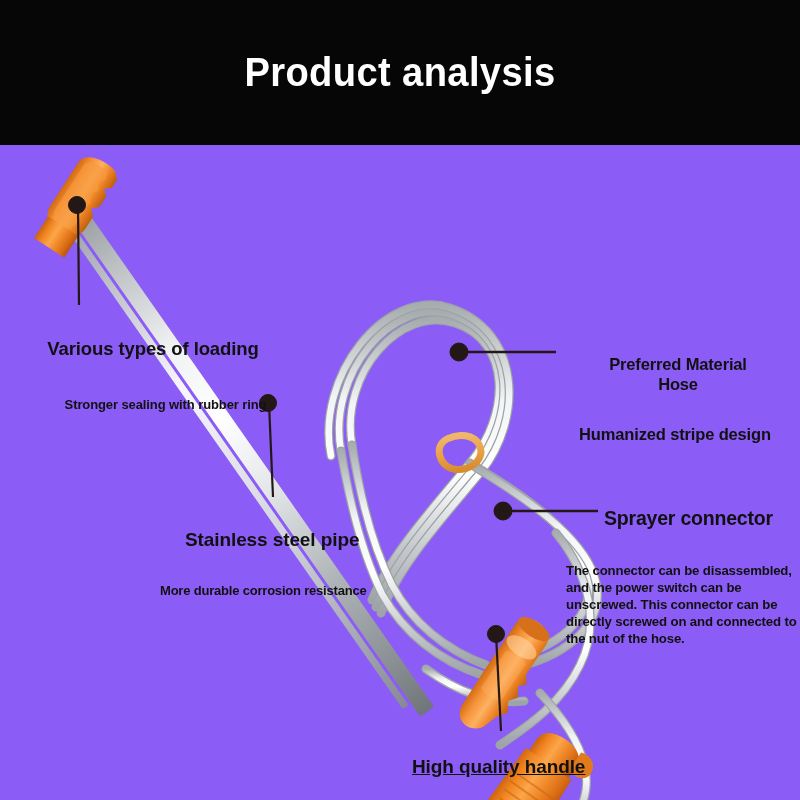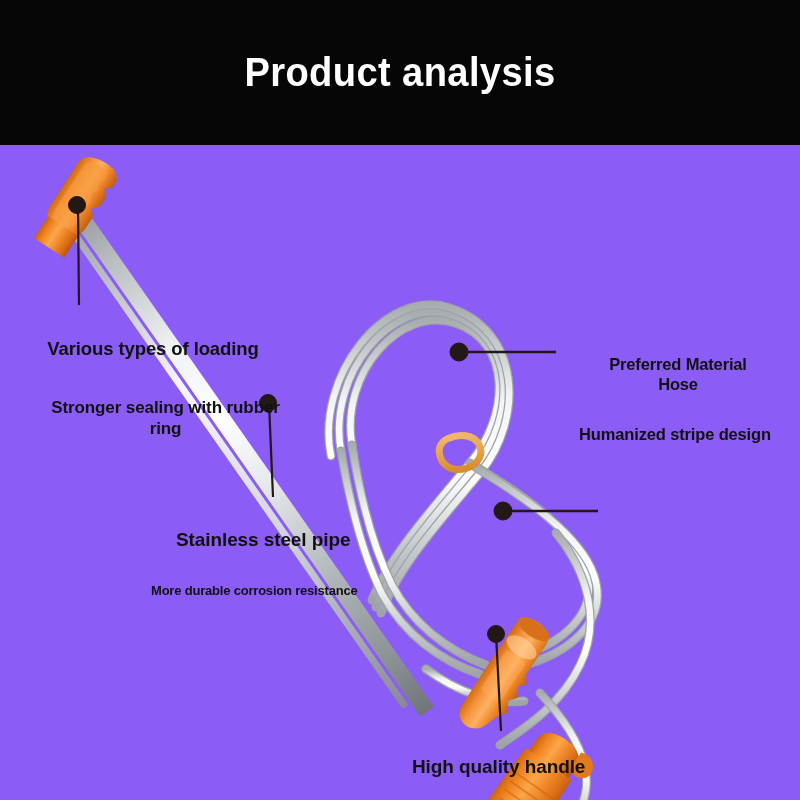--- a/index.html
+++ b/index.html
@@ -68,29 +68,29 @@
     font-weight: bold;
     display: block;
   }
 
   
   #callout-loading {
     left: 18px; top: 318px; width: 270px; text-align: center;
   }
   #callout-loading .title { font-size: 18.5px; letter-spacing: -0.1px; }
   #callout-loading .sub {
-    font-size: 17px;
+    font-size: 13px;
     margin-top: 16px;
     margin-left: 25px;
     letter-spacing: -0.1px;
   }
 
   
   #callout-pipe {
-    left: 176px; top: 508px; width: 330px;
+    left: 185px; top: 508px; width: 330px;
   }
   #callout-pipe .title { font-size: 19px; letter-spacing: -0.1px; }
   #callout-pipe .sub {
     font-size: 13px;
     margin-top: 12px;
     margin-left: -25px;
     letter-spacing: -0.2px;
   }
 
   
@@ -127,20 +127,21 @@
 
   
   #callout-handle {
     left: 330px; top: 735px; width: 420px;
     text-align: left;
   }
   #callout-handle .title {
     font-size: 19px;
     margin-left: 82px;
     letter-spacing: -0.1px;
+    text-decoration: underline;
   }
 </style>
 </head>
 <body>
 
 <div id="page">
 
   <div id="header-banner"></div>
   <div id="header-title">Product analysis</div>
 
@@ -325,19 +326,23 @@
     <span class="title">Stainless steel pipe</span>
     <span class="sub">More durable corrosion resistance</span>
   </div>
 
   <div class="callout" id="callout-hose">
     <span class="title">Preferred Material
 Hose</span>
     <span class="sub">Humanized stripe design</span>
   </div>
 
+  <div class="callout" id="callout-sprayer">
+    <span class="title">Sprayer connector</span>
+    <span class="body">The connector can be disassembled, and the power switch can be unscrewed. This connector can be directly screwed on and connected to the nut of the hose.</span>
+  </div>
 
   <div class="callout" id="callout-handle">
     <span class="title">High quality handle</span>
     
   </div>
 
 </div>
 
 </body></html>

